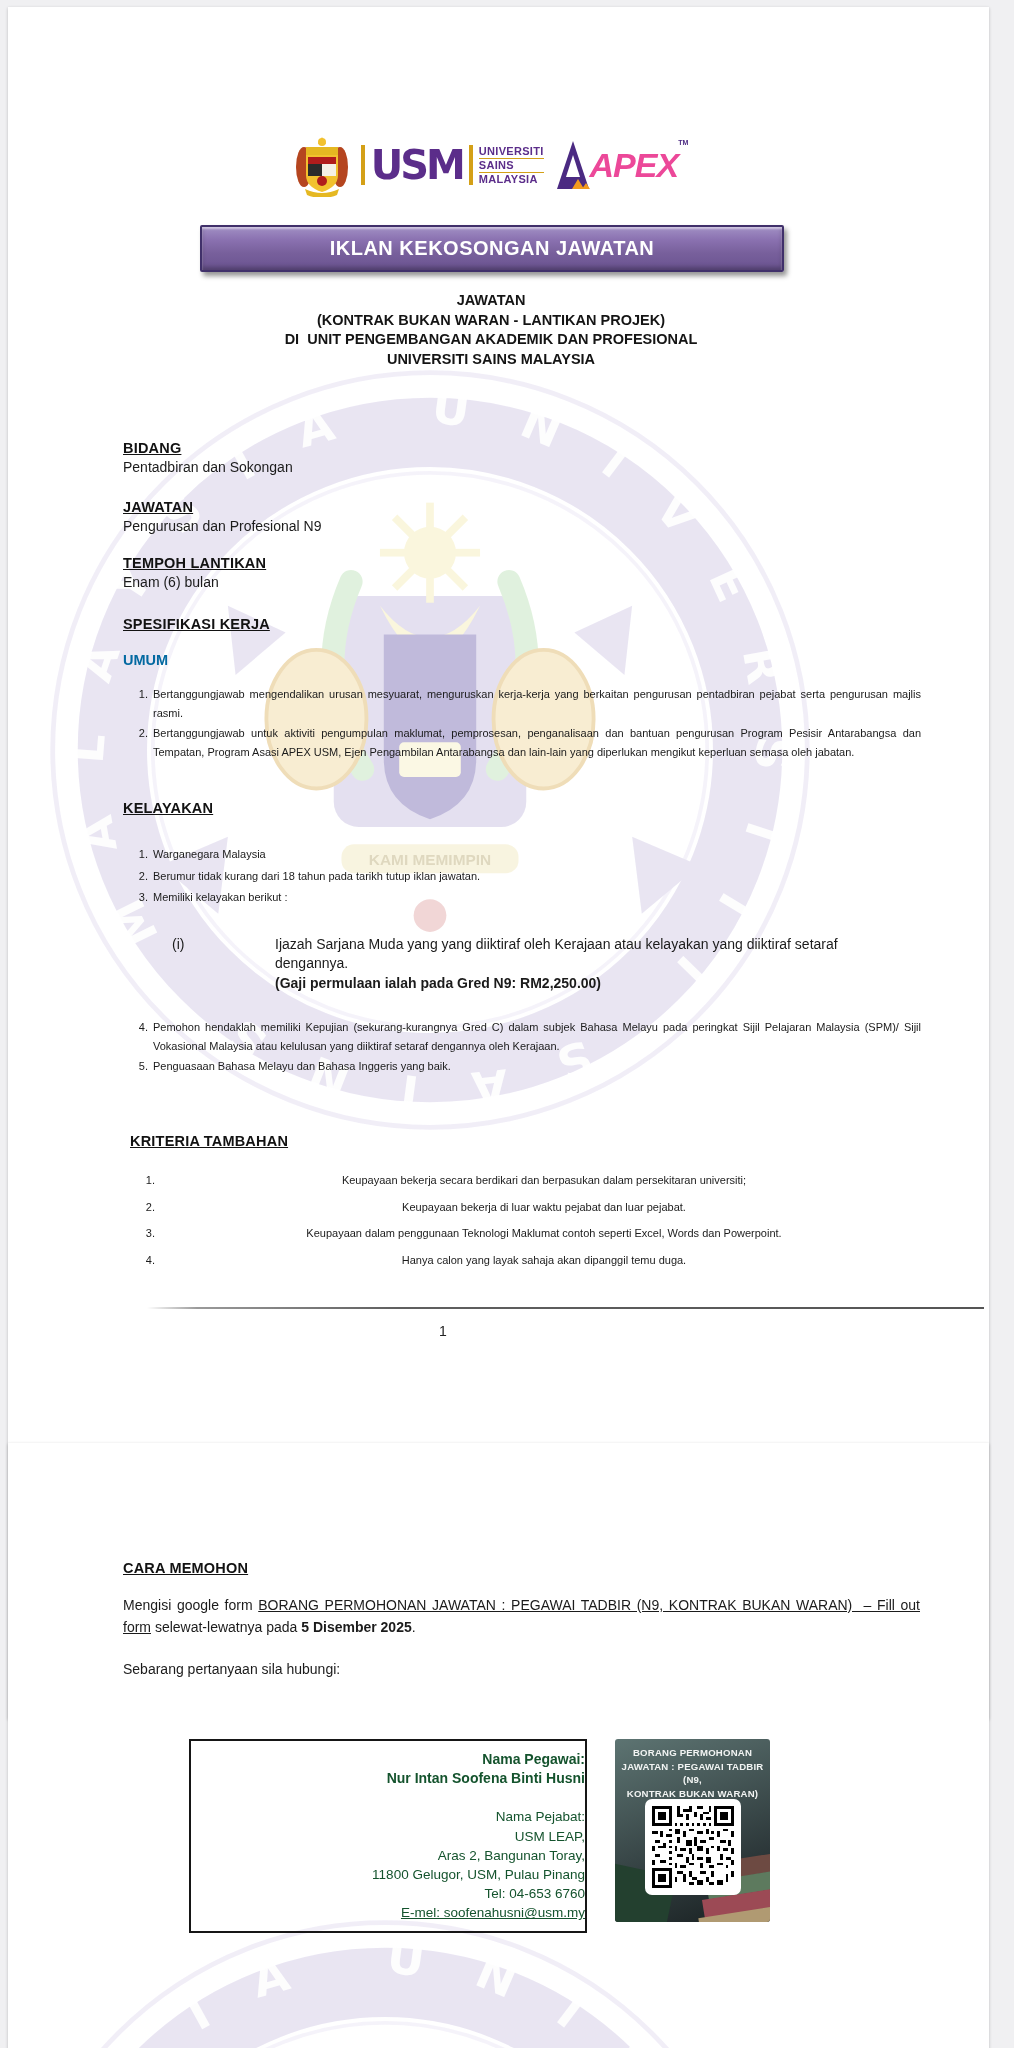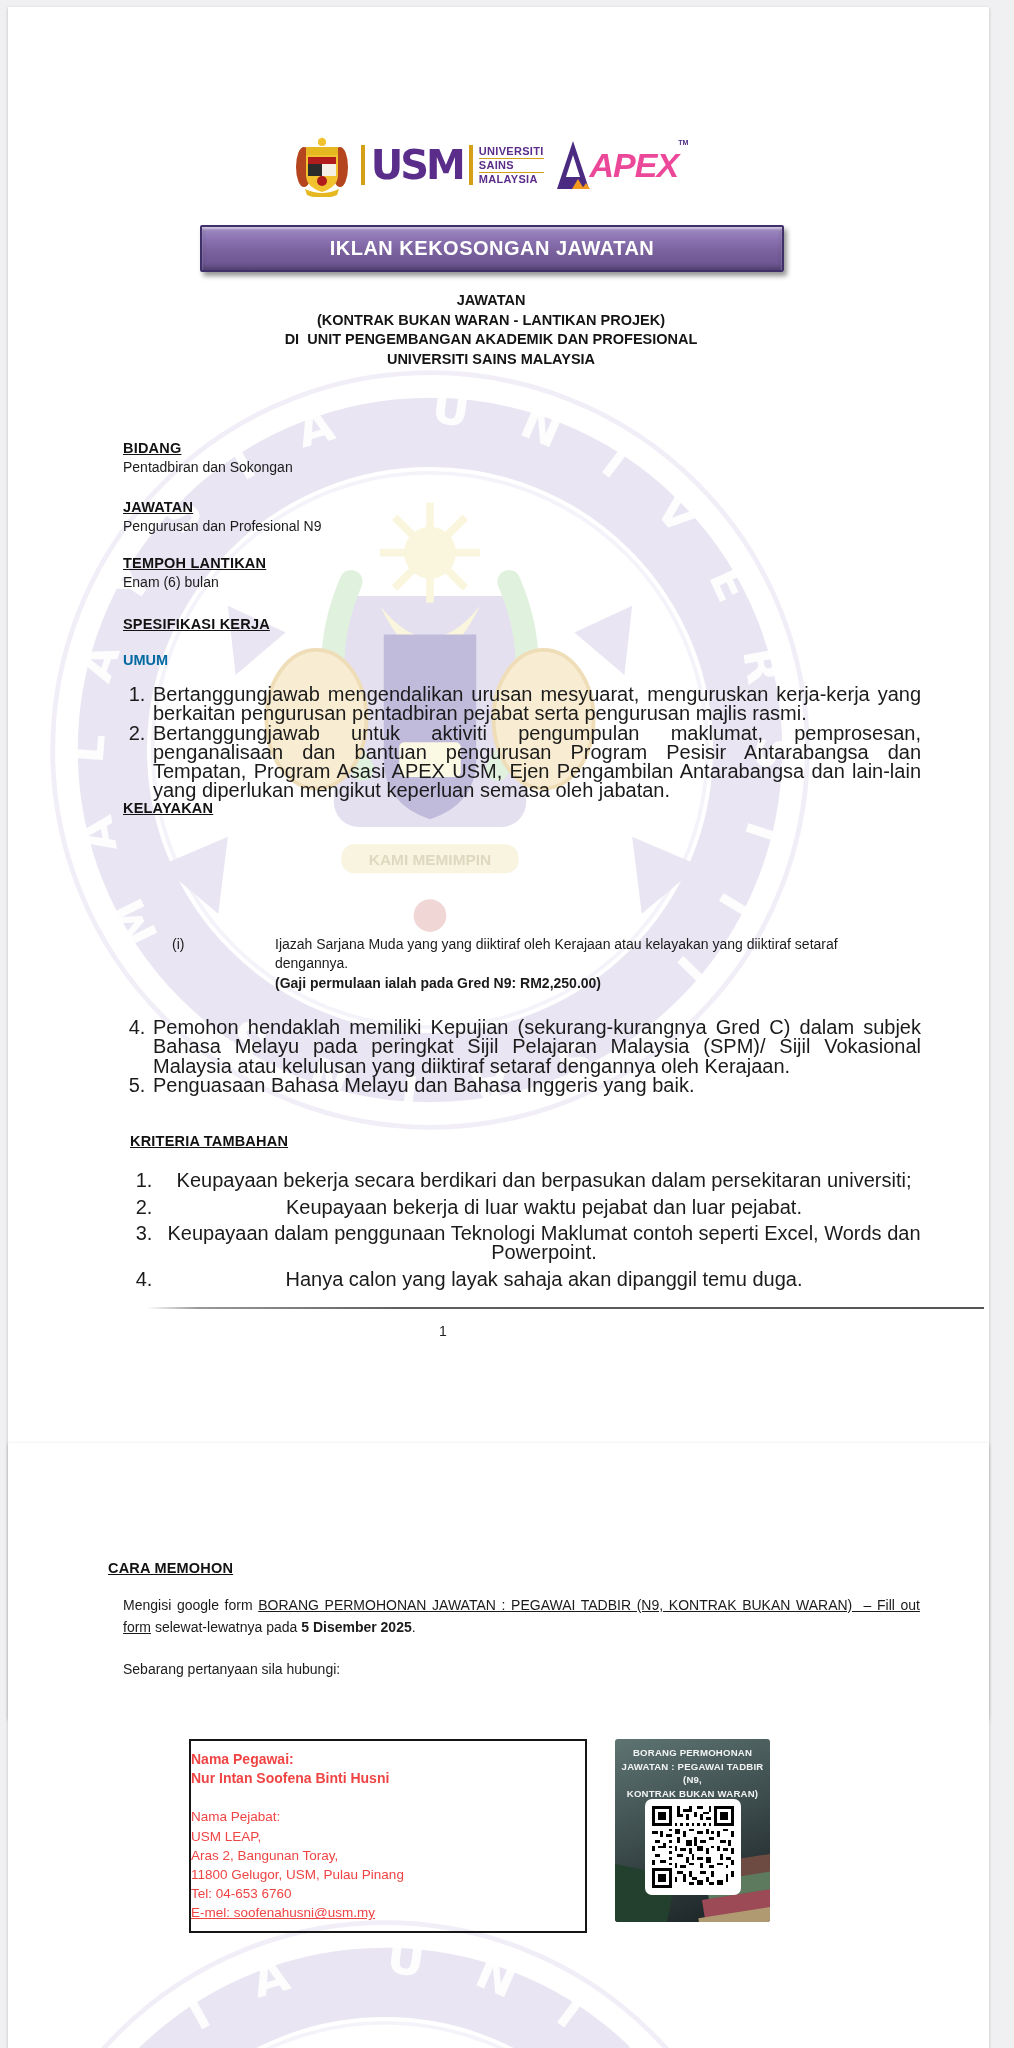--- a/index.html
+++ b/index.html
@@ -16,28 +16,28 @@
   .banner{position:absolute;left:192px;top:218px;width:580px;height:43px;
     background:linear-gradient(180deg,#a18fc4 0%,#8a71b0 30%,#78609c 60%,#6a5390 100%);
     border:2px solid #40306a;border-radius:2px;
     box-shadow:3px 4px 5px rgba(0,0,0,.42), inset 0 2px 2px rgba(255,255,255,.5), inset 0 -3px 4px rgba(0,0,0,.25);
     color:#ffffff;font-weight:bold;font-size:20px;letter-spacing:.5px;text-align:center;line-height:43px;}
   .title-block{position:absolute;left:88px;top:284px;width:790px;text-align:center;
     font-weight:bold;font-size:14.5px;color:#141414;line-height:19.6px;}
   .field-label{display:block;}
   .list{position:absolute;left:119px;width:794px;}
   .list ol{margin:0;padding-left:24px;}
-  .list li{font-size:20px;color:#1b1b1b;line-height:19.3px;text-align:justify;padding-left:2px;}
+  .list li{font-size:11px;color:#1b1b1b;line-height:19.3px;text-align:justify;padding-left:2px;}
   .gap-li li{margin-bottom:2.4px;}
   .kt li{line-height:19px;margin-bottom:7.6px;text-align:center;}
   .footer-line{position:absolute;left:139px;top:1300px;width:837px;height:2px;
     background:linear-gradient(90deg,#ffffff,#9a9a9a 6%,#5f5f5f 30%,#555);}
   .pnum{position:absolute;left:0;top:1316px;width:870px;text-align:center;font-size:14px;color:#222;}
   .contact-box{position:absolute;left:181px;top:296px;width:394px;height:181px;border:2px solid #161616;
-    text-align:left;color:#ef4444;font-size:13.5px;line-height:19.2px;padding-top:9px;box-sizing:content-box;}
+    text-align:right;color:#14532d;font-size:13.5px;line-height:19.2px;padding-top:9px;box-sizing:content-box;}
   .qr-panel{position:absolute;left:607px;top:296px;width:155px;height:183px;overflow:hidden;border-radius:3px;
     background:linear-gradient(160deg,#5d7472 0%,#455656 35%,#2c3739 70%,#181f20 100%);}
   .qr-cap{position:relative;margin-top:7px;color:#f2f4f3;font-size:9.6px;line-height:13.5px;text-align:center;font-weight:bold;letter-spacing:.2px;}
   .qr-box{position:absolute;left:30px;top:60px;width:96px;height:96px;background:#ffffff;border-radius:7px;}
   .qr-box svg{position:absolute;left:7px;top:7px;}
   .book{position:absolute;}
   .apex-tm{font-size:7px;vertical-align:top;color:#4b2a82;font-weight:bold;}
   .purple-bold{font-weight:bold;font-size:14px;}
   .u{text-decoration:underline;}
 </style>
@@ -157,20 +157,27 @@
 
     <div class="list" style="top:678px;">
       <ol>
         <li>Bertanggungjawab mengendalikan urusan mesyuarat, menguruskan kerja-kerja yang berkaitan pengurusan pentadbiran pejabat serta pengurusan majlis rasmi.</li>
         <li>Bertanggungjawab untuk aktiviti pengumpulan maklumat, pemprosesan, penganalisaan dan bantuan pengurusan Program Pesisir Antarabangsa dan Tempatan, Program Asasi APEX USM, Ejen Pengambilan Antarabangsa dan lain-lain yang diperlukan mengikut keperluan semasa oleh jabatan.</li>
       </ol>
     </div>
 
     <div class="abs h" style="left:115px;top:793px;">KELAYAKAN</div>
 
+    <div class="list gap-li" style="top:838px;">
+      <ol>
+        <li>Warganegara Malaysia</li>
+        <li>Berumur tidak kurang dari 18 tahun pada tarikh tutup iklan jawatan.</li>
+        <li>Memiliki kelayakan berikut :</li>
+      </ol>
+    </div>
 
     <div class="abs body-t" style="left:164px;top:928px;">(i)</div>
     <div class="abs body-t" style="left:267px;top:928px;width:637px;">
       <span>Ijazah Sarjana Muda yang yang diiktiraf oleh Kerajaan atau kelayakan yang diiktiraf setaraf dengannya.</span>
       <span class="bold" style="display:block;">(Gaji permulaan ialah pada Gred N9: RM2,250.00)</span>
     </div>
 
     <div class="list" style="top:1011px;">
       <ol start="4">
         <li>Pemohon hendaklah memiliki Kepujian (sekurang-kurangnya Gred C) dalam subjek Bahasa Melayu pada peringkat Sijil Pelajaran Malaysia (SPM)/ Sijil Vokasional Malaysia atau kelulusan yang diiktiraf setaraf dengannya oleh Kerajaan.</li>
@@ -192,21 +199,21 @@
     <div class="footer-line"></div>
     <div class="pnum">1</div>
   </div>
 
   <div class="page p2">
 
     <svg class="wm" style="left:-8px;top:472px" width="770" height="770">
       <use href="#usm-watermark"></use>
     </svg>
 
-    <div class="abs h" style="left:100px;top:117px;text-align:center;">CARA MEMOHON</div>
+    <div class="abs h" style="left:115px;top:117px;text-align:center;">CARA MEMOHON</div>
 
     <div class="abs body-t just" style="left:115px;top:152px;width:797px;line-height:21.6px;">
       <span>Mengisi google form </span><span class="u">BORANG PERMOHONAN JAWATAN : PEGAWAI TADBIR (N9, KONTRAK BUKAN WARAN)&nbsp; – Fill out form</span><span> selewat-lewatnya pada </span><span class="bold">5 Disember 2025</span><span>.</span>
     </div>
 
     <div class="abs body-t" style="left:115px;top:217px;">Sebarang pertanyaan sila hubungi:</div>
 
     <div class="contact-box">
       <span class="purple-bold" style="display:block;">Nama Pegawai:</span>
       <span class="purple-bold" style="display:block;">Nur Intan Soofena Binti Husni</span>

